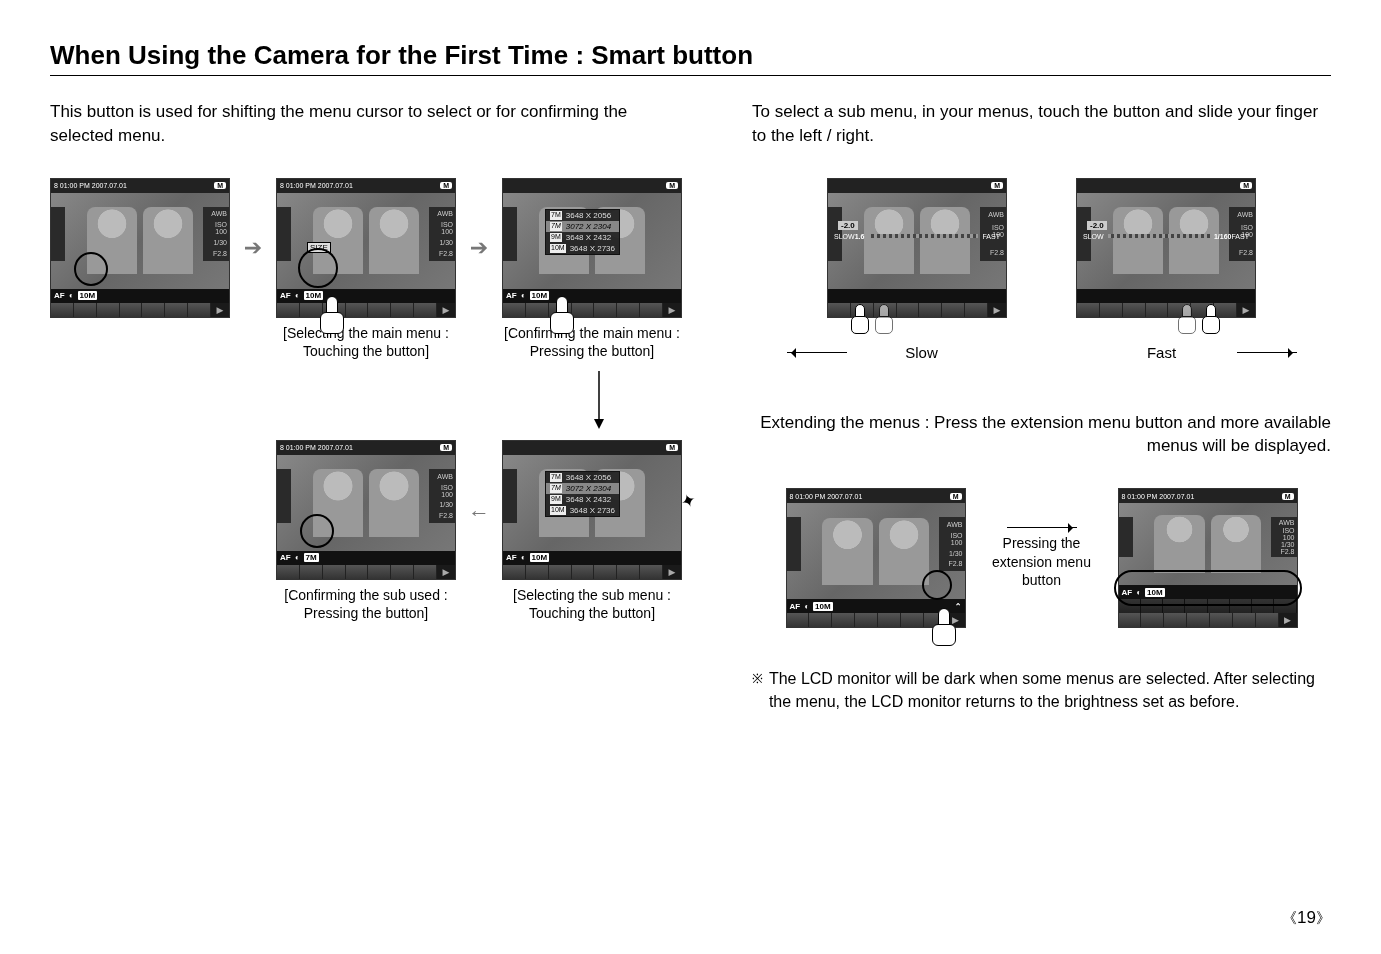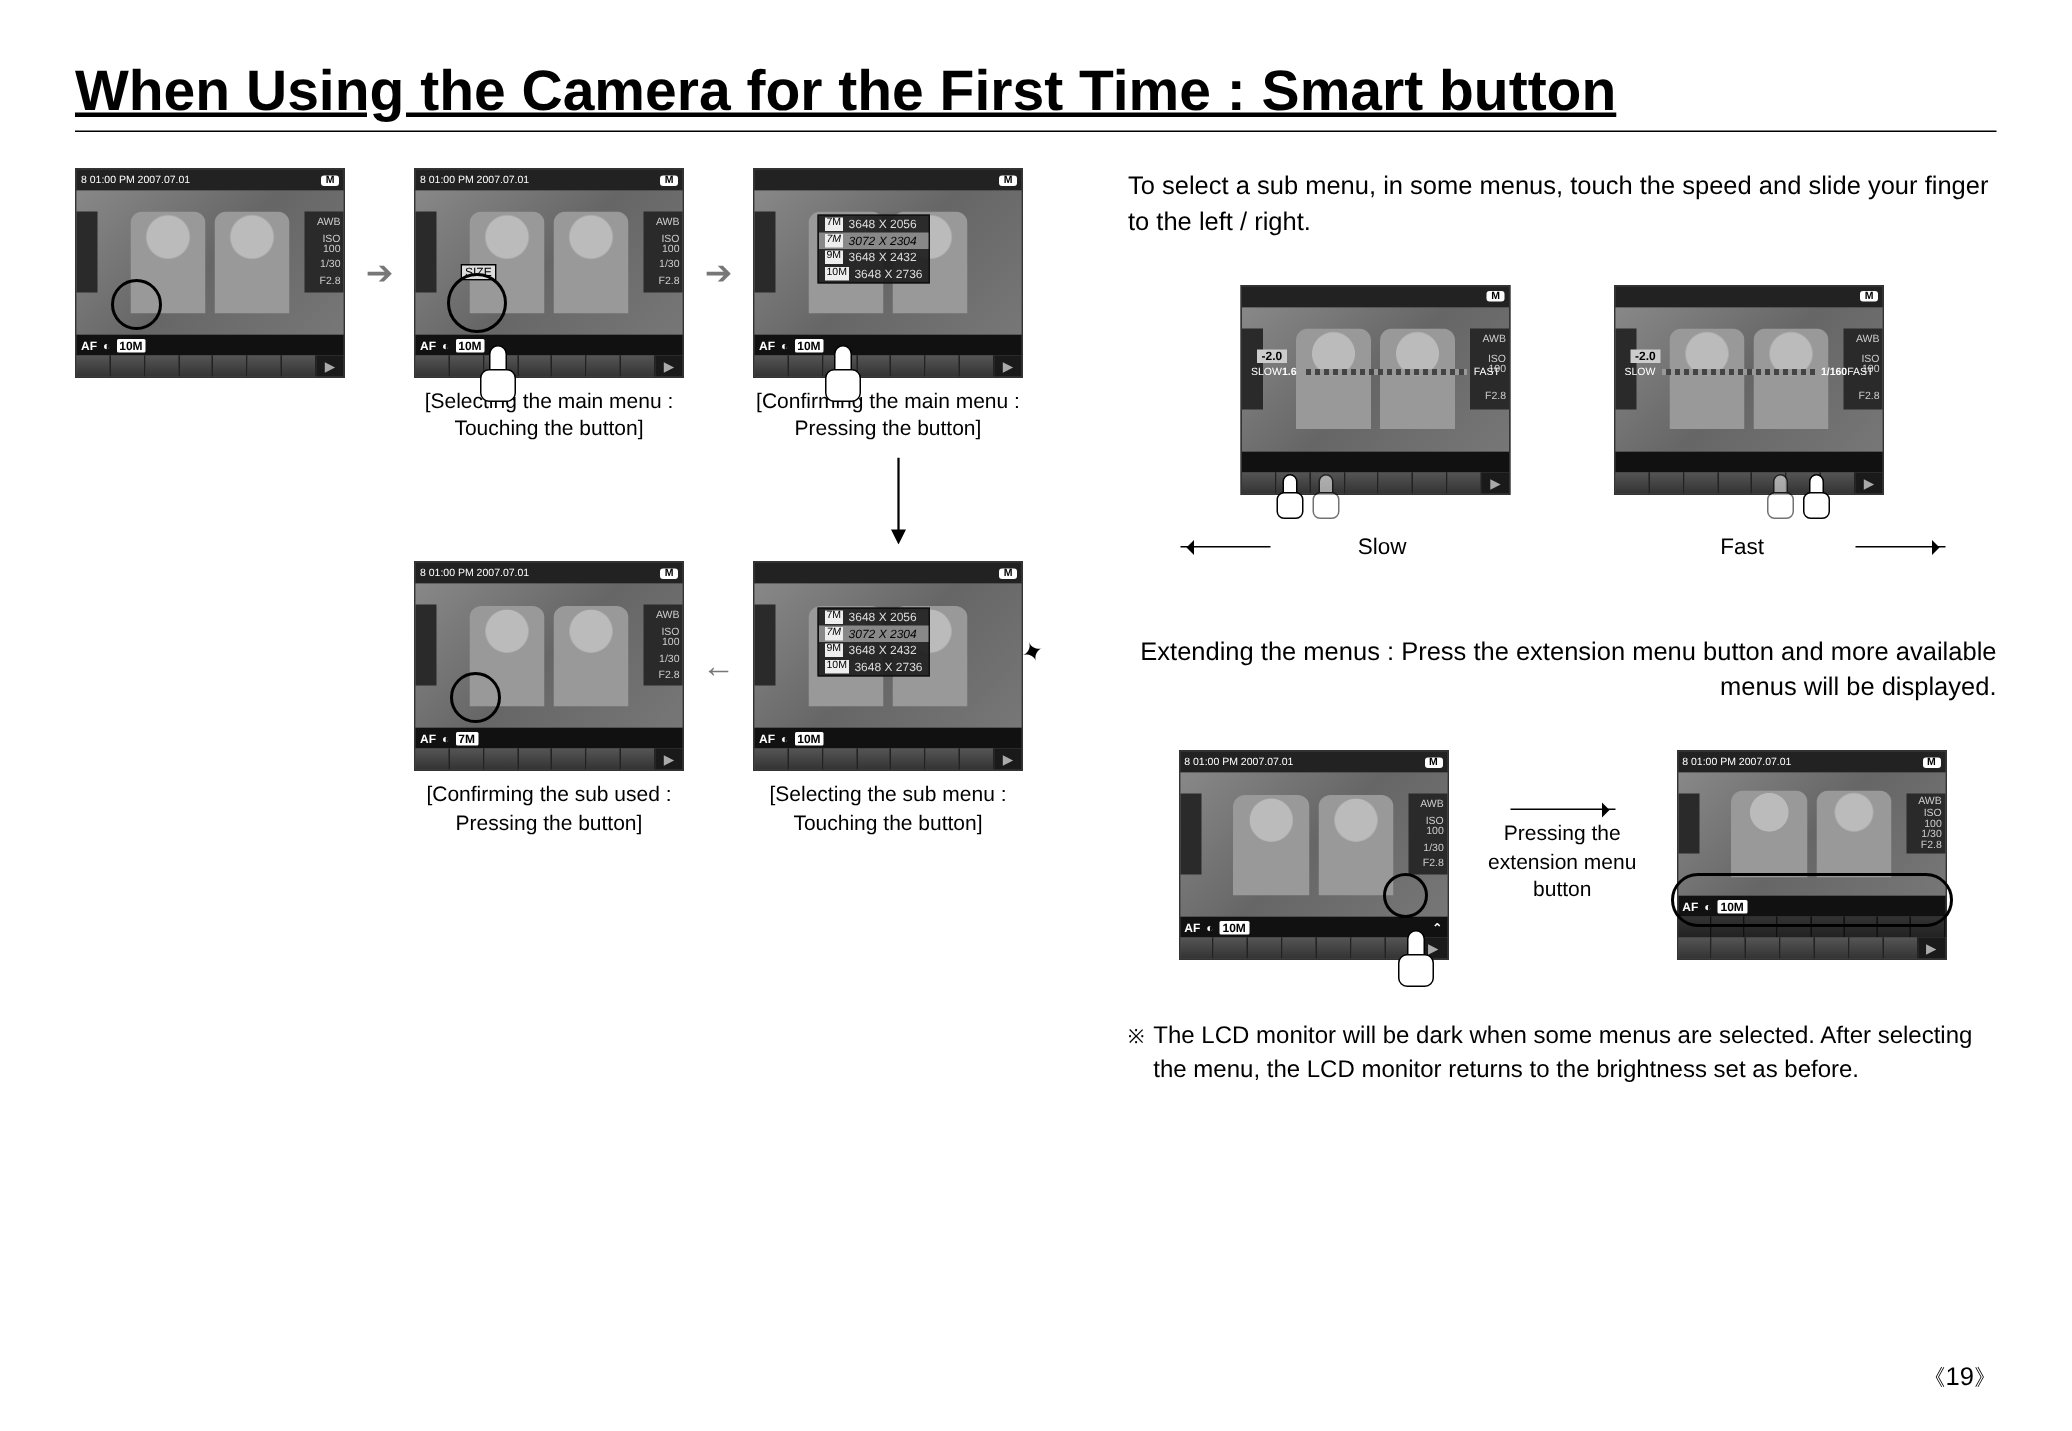--- a/index.html
+++ b/index.html
@@ -6,24 +6,23 @@
   body {
     font-family: Arial, Helvetica, sans-serif;
     width: 1381px;
     height: 954px;
     background: #fff;
     color: #000;
     position: relative;
     padding: 40px 50px 30px 50px;
   }
   .title {
-    font-size: 38px;
+    font-size: 26px;
     font-weight: bold;
     margin-bottom: 4px;
-    text-decoration: underline;
   }
   .title-underline {
     border-bottom: 1px solid #000;
     width: 100%;
     margin-bottom: 24px;
   }
   .columns {
     display: flex;
     gap: 70px;
   }
@@ -408,20 +407,21 @@
 </style>
 </head>
 <body>
 
 <h1 class="title">When Using the Camera for the First Time : Smart button</h1>
 <div class="title-underline"></div>
 
 <div class="columns">
 
   <div class="col">
+    <p class="intro">This button is used for shifting the menu cursor to select or for confirming the selected menu.</p>
 
     <div class="flow-row">
 
       <div class="screen-wrap">
         <div class="screen">
           <div class="topbar">
             <span>8   01:00 PM 2007.07.01</span>
             <span class="m-badge">M</span>
           </div>
           <div class="photo">
@@ -683,21 +683,21 @@
         </div>
         <div class="caption">
           <div>[Selecting the sub menu :</div>
           <div>Touching the button]</div>
         </div>
       </div>
     </div>
   </div>
 
   <div class="col">
-    <p class="intro">To select a sub menu, in some menus, touch the speed and slide your finger to the left / right.</p>
+    <p class="intro">To select a sub menu, in your menus, touch the button and slide your finger to the left / right.</p>
 
     <div class="flow-row" style="justify-content:center; gap:69px;">
       <div style="text-align:center;">
         <div class="screen-wrap">
           <div class="screen">
             <div class="topbar">
                 <span></span>
                 <span class="m-badge">M</span>
               </div>
             <div class="photo">

